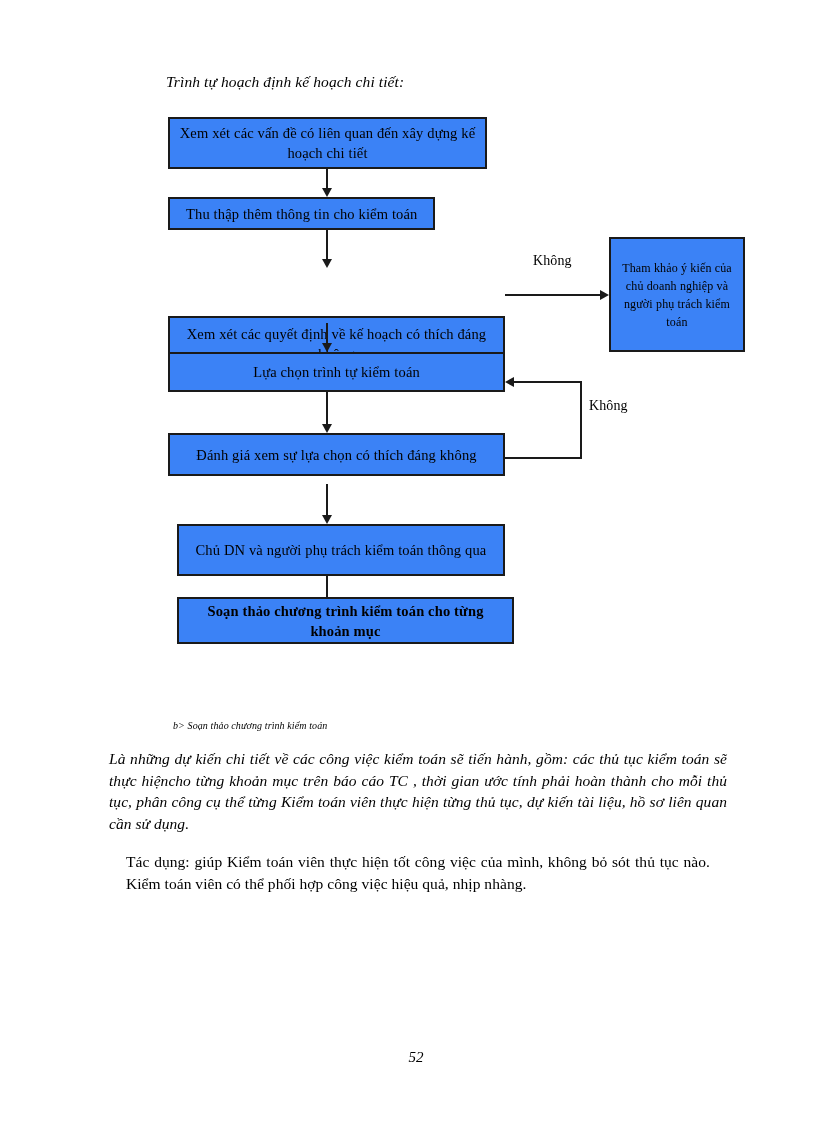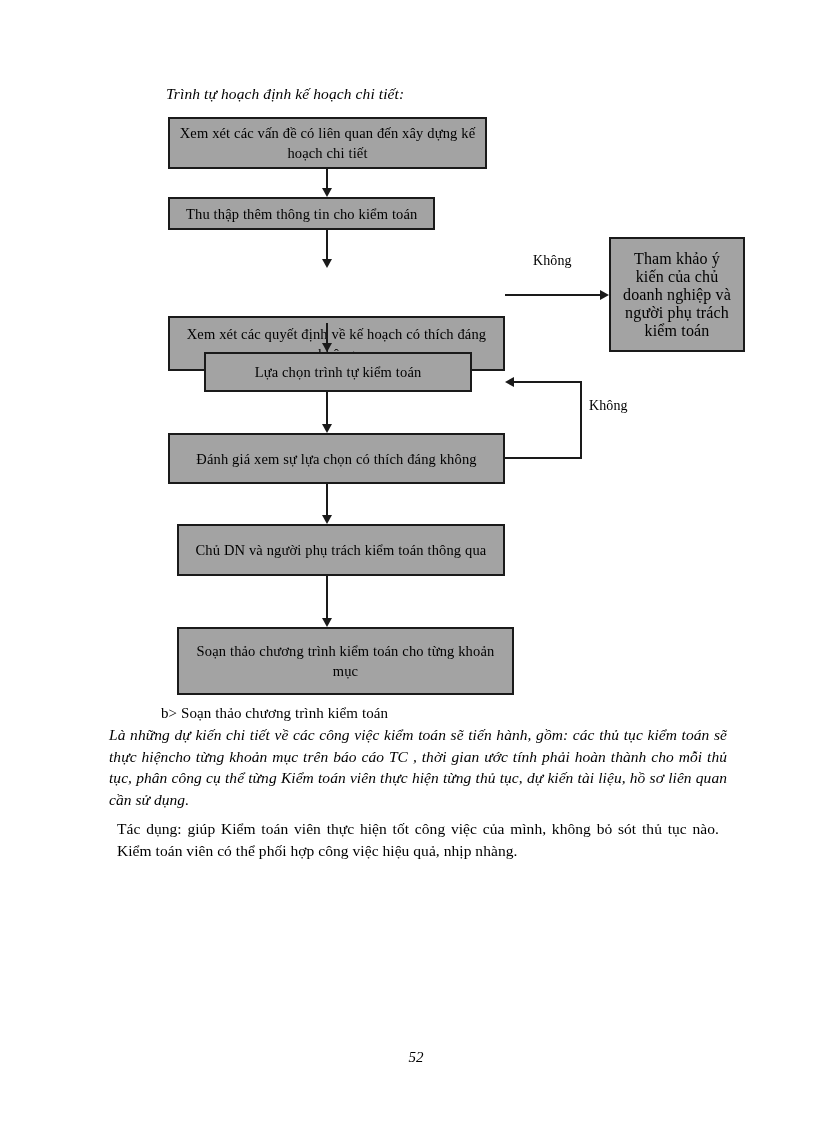--- a/index.html
+++ b/index.html
@@ -20,65 +20,65 @@
     position: absolute;
     inset: 0;
     width: 816px;
     height: 1123px;
   }
 
   
   .chart-heading {
     position: absolute;
     left: 166px;
-    top: 84px;
+    top: 72px;
     font-style: italic;
     font-size: 15.5px;
     line-height: 19px;
     white-space: nowrap;
     letter-spacing: 0.1px;
   }
 
   
   .flow {
     position: absolute;
     left: 0;
     top: 0;
     width: 816px;
     height: 700px;
   }
   .node {
     position: absolute;
     box-sizing: border-box;
     border: 2px solid #1a1a1a;
-    background: #a3a3a3;
+    background: #3b82f6;
     display: flex;
     align-items: center;
     justify-content: center;
     text-align: center;
     font-size: 14.5px;
     line-height: 20px;
     padding: 2px 8px;
     letter-spacing: 0.15px;
   }
   .node-text {
     display: block;
     width: 100%;
   }
 
   
   #node-0 { left: 168px; top: 117px; width: 319px; height: 52px; }
   #node-1 { left: 168px; top: 197px; width: 267px; height: 33px; }
   #node-2 { left: 168px; top: 268px; width: 337px; height: 55px; margin-top: 48px; }
-  #node-3 { left: 168px; top: 352px; width: 268px; height: 40px; margin-left: 36px; }
-  #node-4 { left: 168px; top: 433px; width: 337px; height: 51px; }
+  #node-3 { left: 168px; top: 352px; width: 337px; height: 40px; }
+  #node-4 { left: 168px; top: 433px; width: 337px; height: 43px; }
   #node-5 { left: 177px; top: 524px; width: 328px; height: 52px; }
-  #node-6 { left: 177px; top: 627px; width: 337px; height: 68px; }
+  #node-6 { left: 177px; top: 597px; width: 337px; height: 47px; font-weight: bold; }
   #node-side { left: 609px; top: 237px; width: 136px; height: 115px;
-               font-size: 16px; line-height: 18px; }
+               font-size: 12px; line-height: 18px; }
 
   
   #node-1 .node-text { text-align: left; padding-left: 8px; }
   #node-4 .node-text { text-align: center; }
 
   
   .vline {
     position: absolute;
     width: 2px;
     background: #1a1a1a;
@@ -149,41 +149,42 @@
   #lbl-khong-2 { left: 589px; top: 397px; }
 
   
   .body-text {
     position: absolute;
     left: 109px;
     top: 703px;
     width: 618px;
   }
   .subheading {
-    font-size: 15px;
+    font-style: italic;
+    font-size: 10px;
     line-height: 21px;
     text-indent: 52px;
     letter-spacing: 0.1px;
-    margin: 0;
+    margin: 12px;
   }
   .para-italic {
     font-style: italic;
     font-size: 15.5px;
     line-height: 21.5px;
     text-align: justify;
     letter-spacing: 0.05px;
     margin: 0;
   }
   .para-upright {
     font-style: normal;
     font-size: 15.5px;
     line-height: 21.5px;
     text-align: justify;
     letter-spacing: 0.05px;
-    margin: 8px;
+    margin: 17px;
   }
 
   
   .page-number {
     position: absolute;
     left: 8px;
     top: 1049px;
     width: 816px;
     text-align: center;
     font-style: italic;

